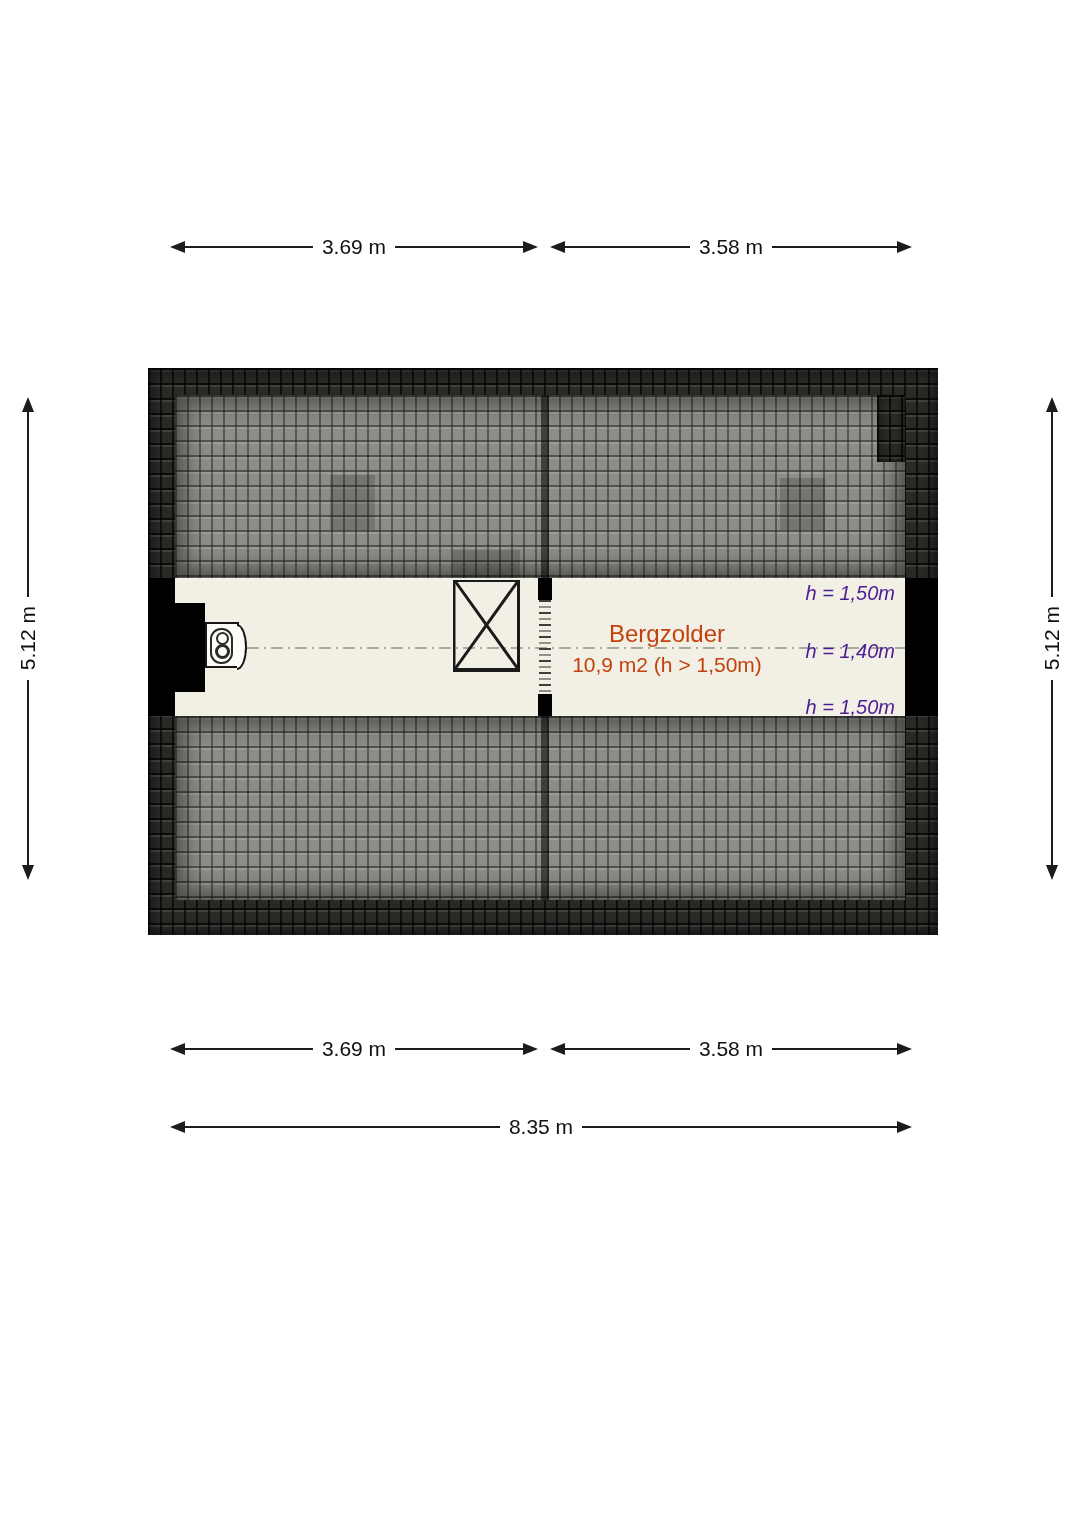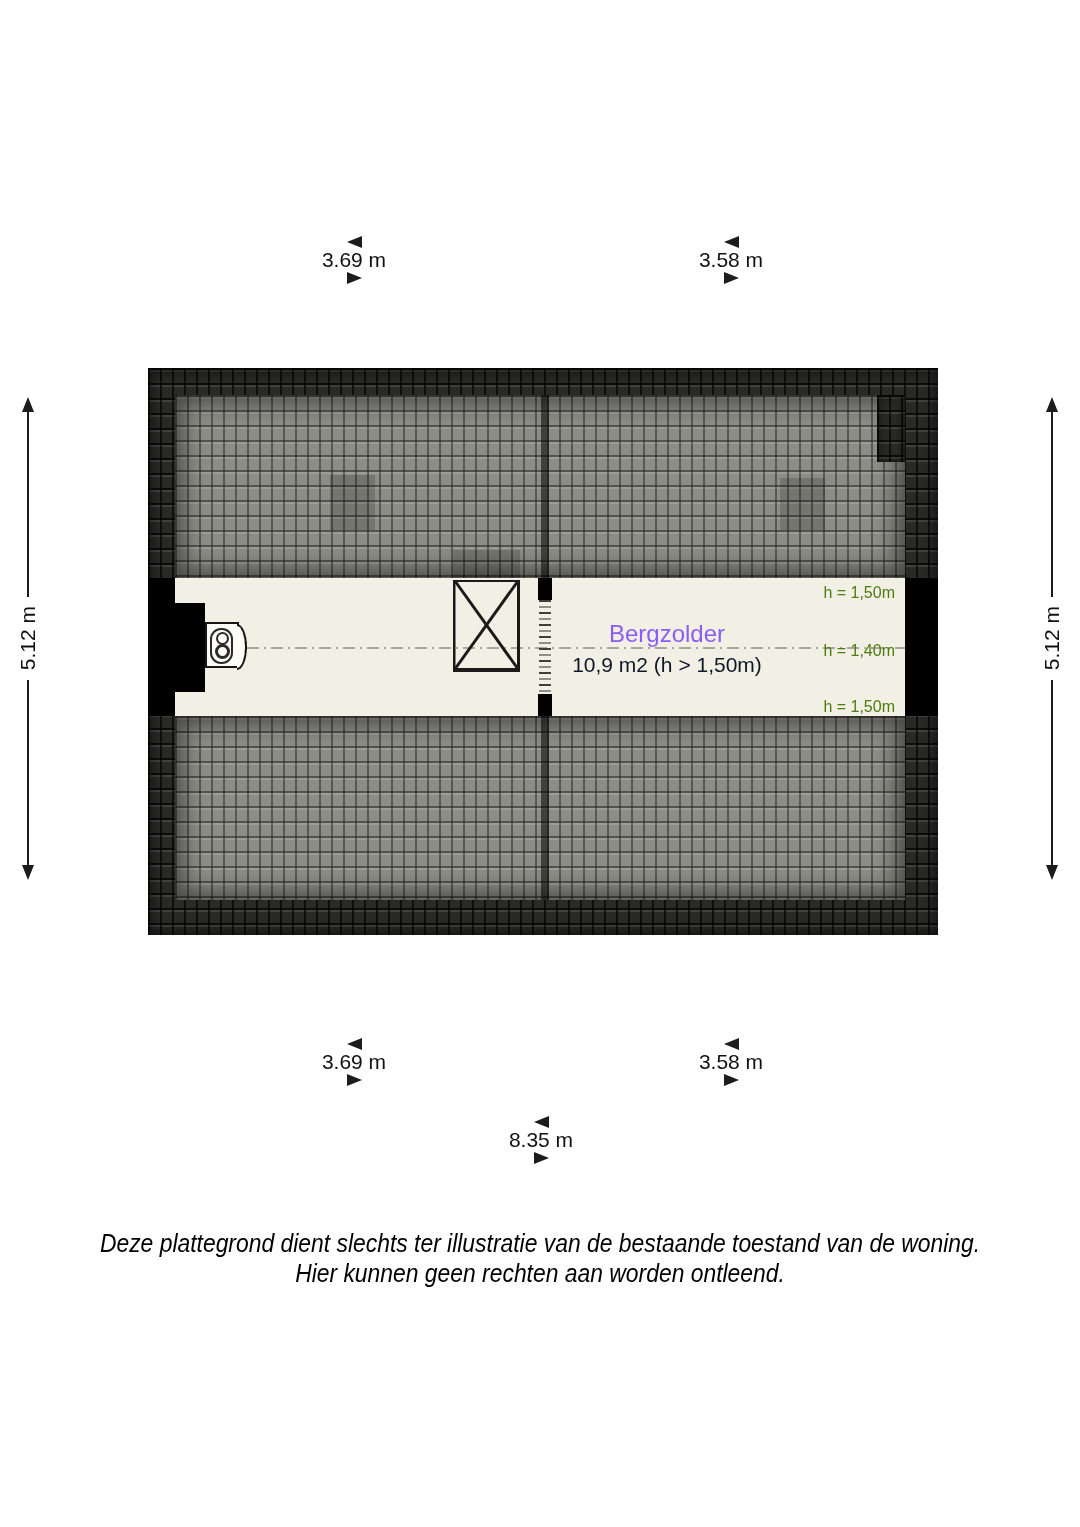--- a/index.html
+++ b/index.html
@@ -1,20 +1,20 @@
 <!DOCTYPE html>
 <html><head>
 <meta charset="utf-8">
 <style>
   html,body{margin:0;padding:0;background:#fff;}
   body{font-family:"Liberation Sans","DejaVu Sans",sans-serif;color:#111;}
   #canvas{position:relative;width:1080px;height:1527px;background:#fff;margin:0 auto;overflow:hidden;}
 
   
-  .dim-h{position:absolute;display:flex;align-items:center;height:22px;flex-direction:column;}
+  .dim-h{position:absolute;display:flex;align-items:center;height:22px;}
   .dim-v{position:absolute;display:flex;flex-direction:column;align-items:center;width:24px;}
   .dim-line-h{flex:1;height:2px;background:#1c1c1c;}
   .dim-line-v{flex:1;width:2px;background:#1c1c1c;}
   .dim-label{padding:0 9px;font-size:21px;color:#111;white-space:nowrap;background:#fff;}
   .dim-label-v{padding:9px 0;font-size:21px;color:#111;white-space:nowrap;background:#fff;
                writing-mode:vertical-rl;transform:rotate(180deg);}
   .arr{width:0;height:0;}
   .arr-left{border-top:6px solid transparent;border-bottom:6px solid transparent;border-right:15px solid #1c1c1c;}
   .arr-right{border-top:6px solid transparent;border-bottom:6px solid transparent;border-left:15px solid #1c1c1c;}
   .arr-up{border-left:6px solid transparent;border-right:6px solid transparent;border-bottom:15px solid #1c1c1c;}
@@ -57,23 +57,23 @@
 
   .stairwell{position:absolute;left:305px;top:2px;width:67px;height:92px;}
 
   .boiler{position:absolute;left:57px;top:44px;width:41px;height:46px;}
   .boiler-body{position:absolute;left:0;top:0;width:30px;height:42px;background:#fdfcf7;border:2px solid #161616;}
   .boiler-cap{position:absolute;left:32px;top:2px;width:8px;height:42px;background:#fdfcf7;border:2px solid #161616;border-left:none;border-radius:0 100% 100% 0 / 0 50% 50% 0;}
   .boiler-pill{position:absolute;left:3px;top:4px;width:19px;height:32px;border:2px solid #2a2a2a;border-radius:11px;background:#fdfcf7;}
   .boiler-c1{position:absolute;left:3.5px;top:2px;width:9px;height:9px;border:2px solid #2a2a2a;border-radius:50%;}
   .boiler-c2{position:absolute;left:2.5px;top:14px;width:9px;height:9px;border:3px solid #2a2a2a;border-radius:50%;}
 
-  .room-name{position:absolute;left:519px;top:56px;transform:translate(-50%,-50%);font-size:24px;color:#8b5cf6;white-space:nowrap;}
-  .room-area{position:absolute;left:519px;top:87px;transform:translate(-50%,-50%);font-size:21px;color:#0f172a;white-space:nowrap;}
-  .h-label{position:absolute;right:43px;transform:translateY(-50%);font-size:16px;color:#4d7c0f;white-space:nowrap;}
+  .room-name{position:absolute;left:519px;top:56px;transform:translate(-50%,-50%);font-size:24px;color:#c2410c;white-space:nowrap;}
+  .room-area{position:absolute;left:519px;top:87px;transform:translate(-50%,-50%);font-size:21px;color:#c2410c;white-space:nowrap;}
+  .h-label{position:absolute;right:43px;transform:translateY(-50%);font-size:20px;font-style:italic;color:#4c1d95;white-space:nowrap;}
 
   
   #disclaimer{position:absolute;left:0;top:1228px;width:100%;text-align:center;font-size:26px;font-style:italic;line-height:30px;color:#000;}
   #disclaimer .l{transform:scaleX(.88);transform-origin:center;}
 </style>
 </head>
 <body>
 
 <div id="canvas">
 
@@ -173,18 +173,14 @@
     <span class="arr arr-right"></span>
   </div>
   <div class="dim-h" style="left:170px;top:1116px;width:742px;">
     <span class="arr arr-left"></span>
     <span class="dim-line-h"></span>
     <span class="dim-label">8.35 m</span>
     <span class="dim-line-h"></span>
     <span class="arr arr-right"></span>
   </div>
 
-  <div id="disclaimer">
-    <div class="l">Deze plattegrond dient slechts ter illustratie van de bestaande toestand van de woning.</div>
-    <div class="l">Hier kunnen geen rechten aan worden ontleend.</div>
-  </div>
 
 </div>
 
 </body></html>

